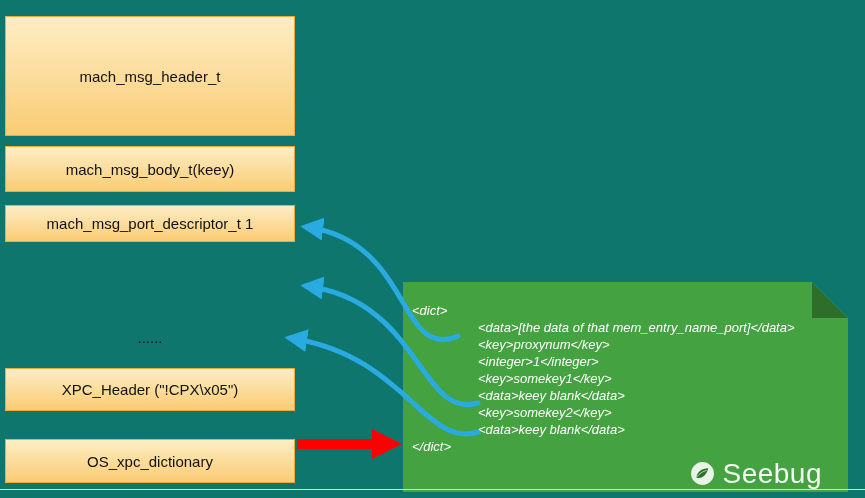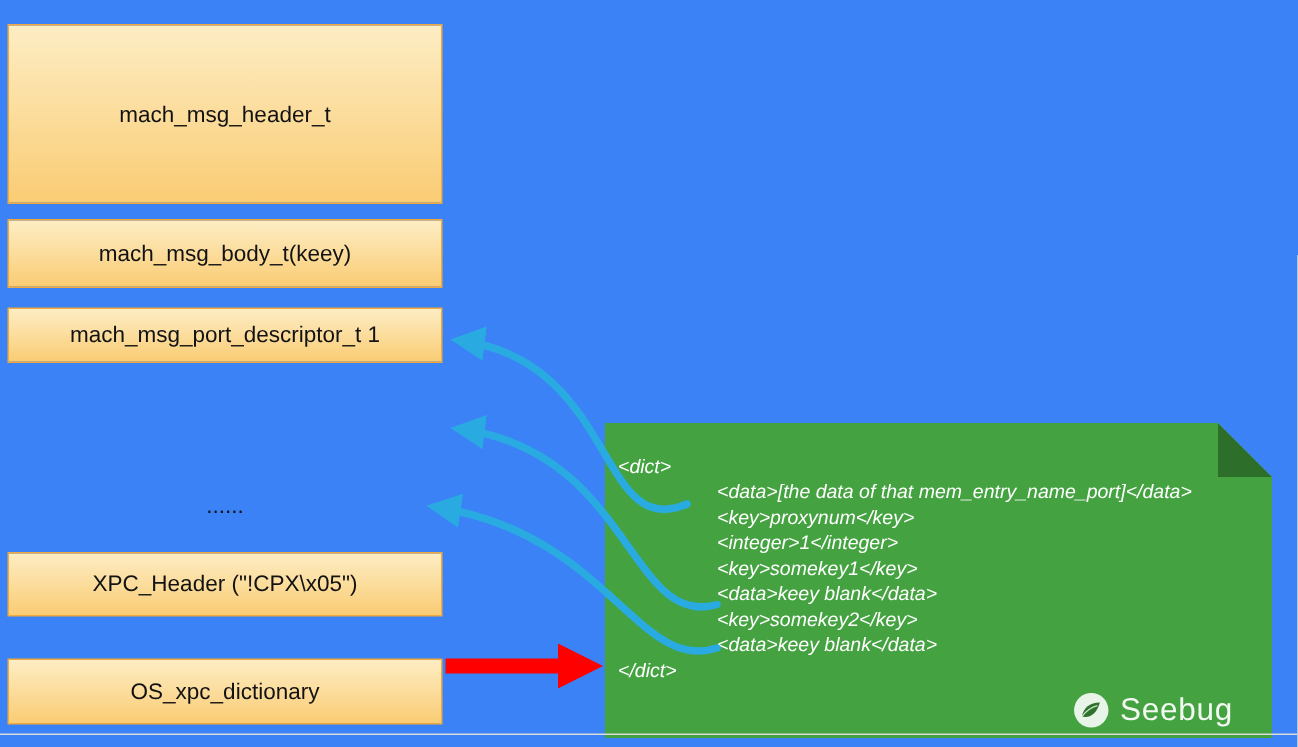--- a/index.html
+++ b/index.html
@@ -1,20 +1,20 @@
 <!DOCTYPE html>
 <html style="--box-fill-top: #FDEDC4; --box-fill-bottom: #FACC74; --box-border: #F0A93C; --green: #44A340; --green-fold: #2D6E2B; --arrow-blue: #29ABE2; --arrow-red: #FE0000;"><head>
 <meta charset="utf-8">
 <style>
   html, body { margin: 0; padding: 0; background: #ffffff; }
   .canvas {
     position: relative;
     width: 865px;
     height: 498px;
-    background: #3b82f6;
+    background: #0f766e;
     overflow: hidden;
     font-family: "Liberation Sans", sans-serif;
   }
 
   
   .box {
     position: absolute;
     left: 5px;
     width: 290px;
     box-sizing: border-box;
@@ -81,21 +81,21 @@
     position: absolute;
     right: 26px;
     bottom: 6px;
     display: flex;
     align-items: center;
     gap: 7px;
     font-style: normal;
   }
   .logo-circle { width: 25px; height: 25px; display: block; opacity: .95; }
   .logo-text {
-    font-size: 21px;
+    font-size: 28px;
     color: rgba(255,255,255,.93);
     letter-spacing: .5px;
   }
 
   
   .arrows {
     position: absolute;
     left: 0; top: 0;
     width: 865px; height: 498px;
     pointer-events: none;

